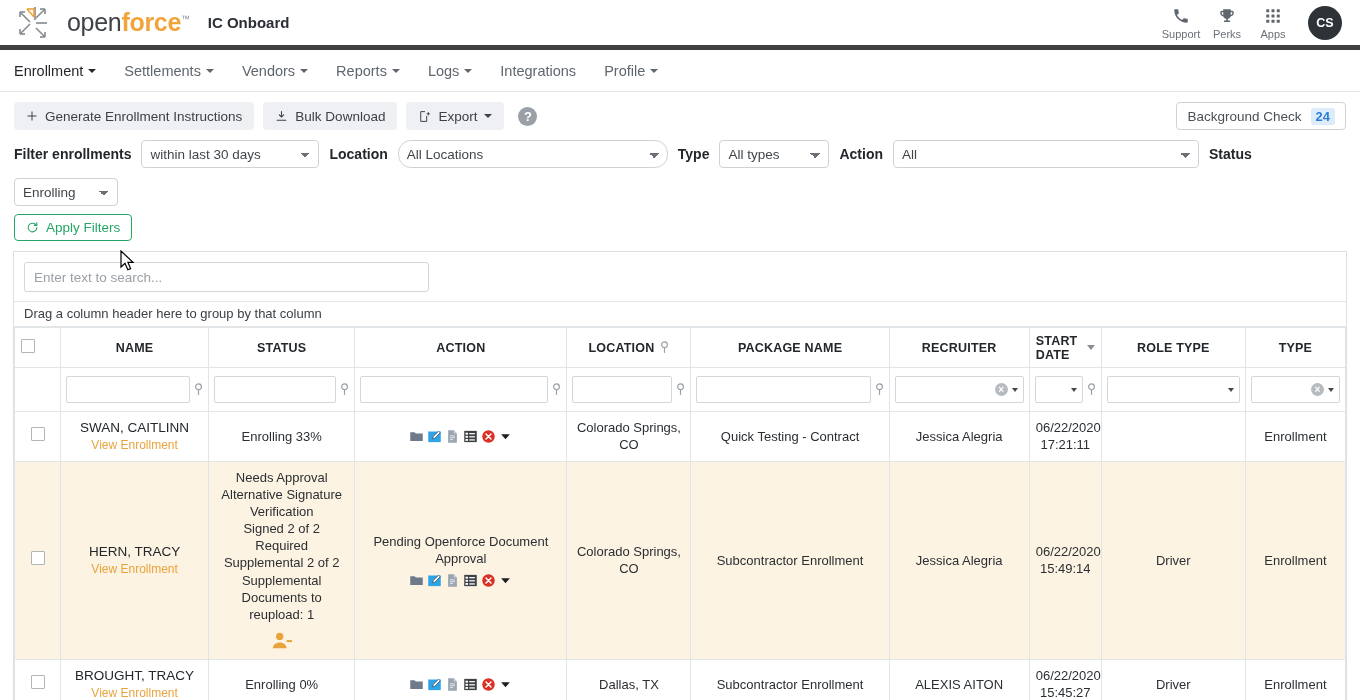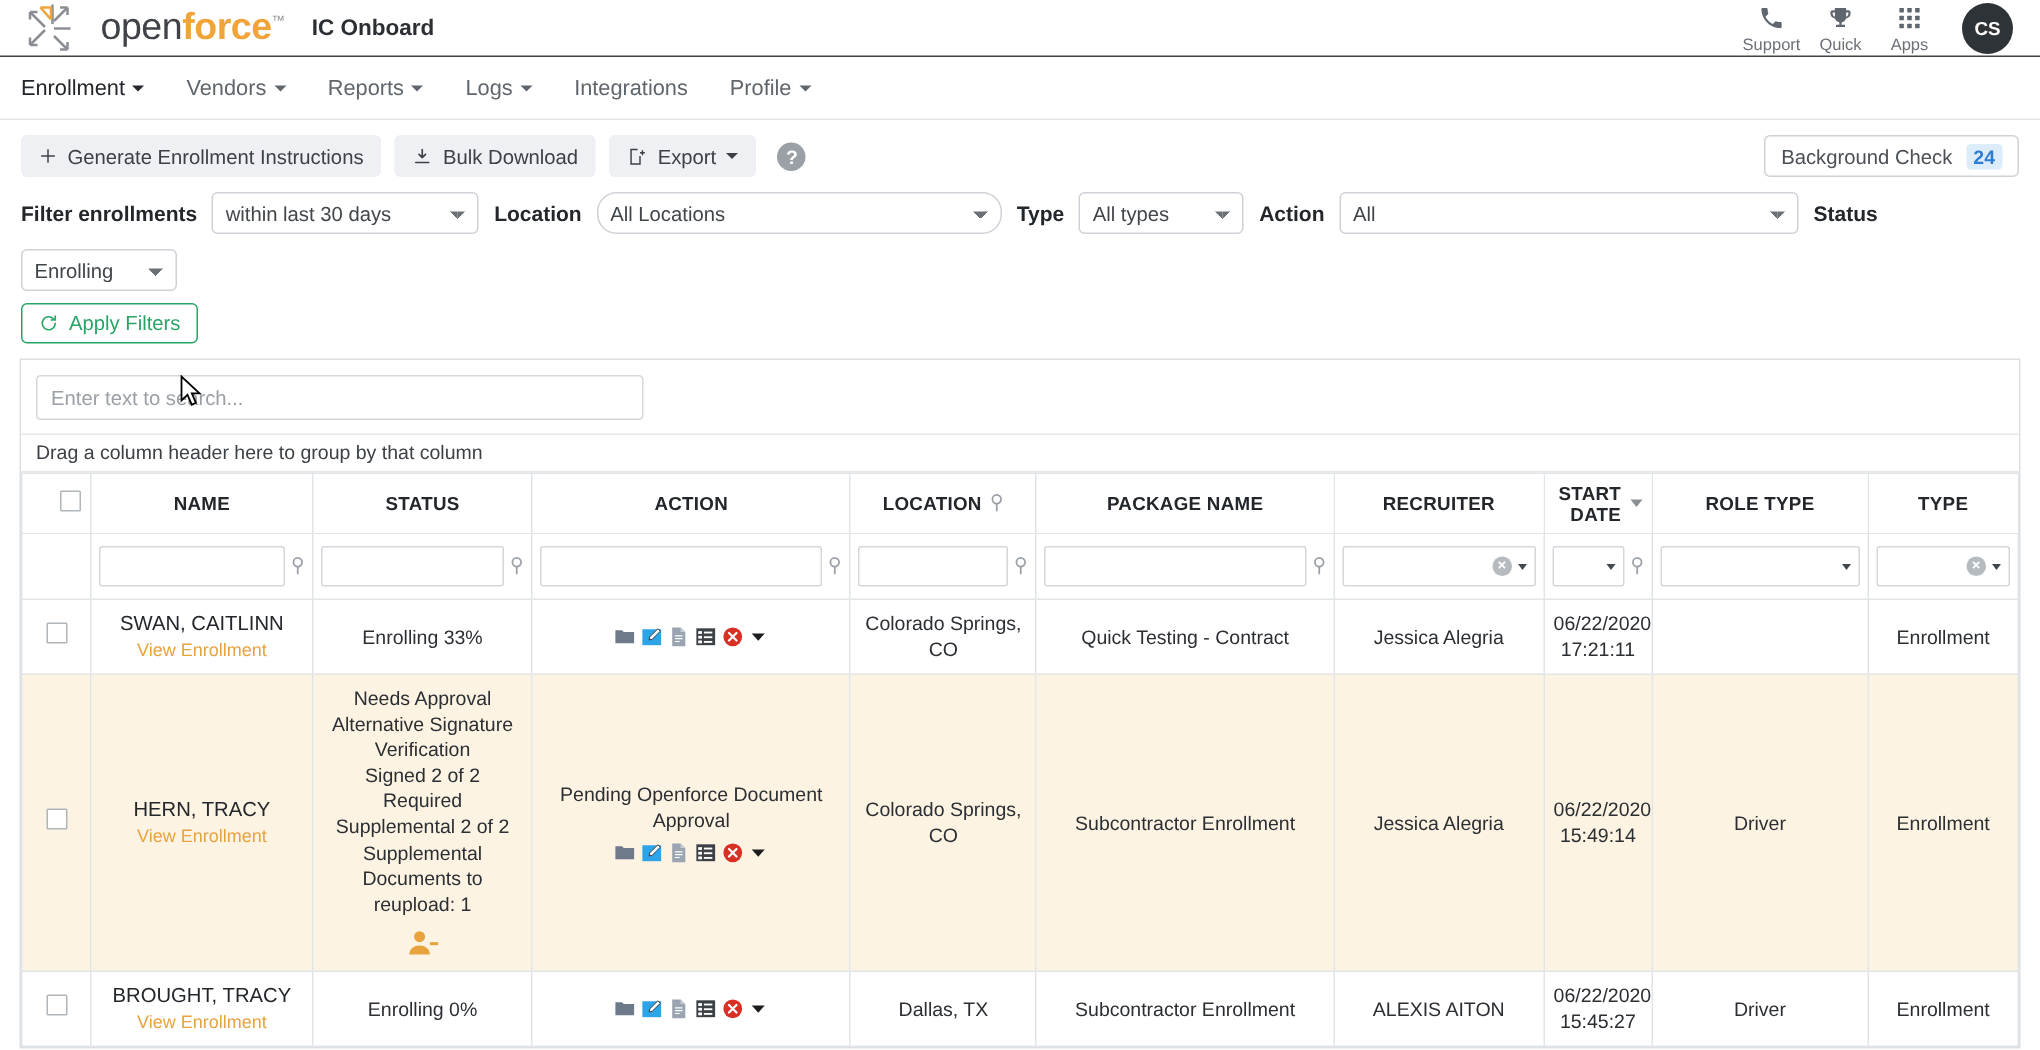--- a/index.html
+++ b/index.html
@@ -7,26 +7,26 @@
     margin: 0; padding: 0;
     width: 1360px; height: 700px;
     overflow: hidden;
     background: #ffffff;
     font-family: "Liberation Sans", sans-serif;
     color: #2b2f33;
   }
 
   
   .header {
-    height: 38px;
+    height: 50px;
     display: flex;
     align-items: center;
     padding: 0 18px 0 14px;
     background: #fff;
-    border-bottom: 1px solid #404040;
+    border-bottom: 5px solid #404040;
   }
   .logo-wrap { display: flex; align-items: center; gap: 7px; }
   .logo-mark { width: 46px; height: 40px; }
   .logo-word { font-size: 25px; letter-spacing: -0.3px; line-height: 1; }
   .logo-word .open { color: #3f4247; font-weight: 400; }
   .logo-word .force { color: #f0a43a; font-weight: bold; }
   .logo-word .tm { font-size: 9px; color: #8b8f95; vertical-align: super; }
   .app-title {
     font-size: 15px; font-weight: bold; color: #2b2f33;
     margin-left: 18px;
@@ -197,21 +197,21 @@
     font-size: 13px;
     color: #2b2f33;
   }
   table.grid th {
     font-size: 12.5px;
     font-weight: bold;
     color: #23272b;
     letter-spacing: 0.2px;
     height: 40px;
     padding: 4px 6px;
-    text-align: right;
+    text-align: left;
     vertical-align: middle;
     background: #fff;
     position: relative;
   }
   th .th-inner { display: flex; align-items: center; justify-content: center; gap: 6px; }
   .filter-pin { width: 9px; height: 13px; flex: none; }
   .sort-caret {
     width: 0; height: 0;
     border-left: 4px solid transparent;
     border-right: 4px solid transparent;
@@ -351,21 +351,21 @@
           </svg>
       </span>
       <span class="lbl">Support</span>
     </div>
     <div class="hdr-item">
       <span class="ic">
         <svg width="18" height="18" viewBox="0 0 24 24" fill="#5f666d">
             <path d="M19 5h-2V3H7v2H5a2 2 0 00-2 2v1c0 2.2 1.6 4 3.7 4.3A6 6 0 0011 15.9V18H8v2h8v-2h-3v-2.1a6 6 0 004.3-3.6C19.4 12 21 10.2 21 8V7a2 2 0 00-2-2zM5 8V7h2v3.8C5.8 10.4 5 9.3 5 8zm14 0c0 1.3-.8 2.4-2 2.8V7h2v1z"></path>
           </svg>
       </span>
-      <span class="lbl">Quick</span>
+      <span class="lbl">Perks</span>
     </div>
     <div class="hdr-item">
       <span class="ic">
         <svg width="18" height="18" viewBox="0 0 24 24" fill="#5f666d">
             <g>
               <rect x="3" y="3" width="4" height="4" rx="0.5"></rect>
               <rect x="10" y="3" width="4" height="4" rx="0.5"></rect>
               <rect x="17" y="3" width="4" height="4" rx="0.5"></rect>
               <rect x="3" y="10" width="4" height="4" rx="0.5"></rect>
               <rect x="10" y="10" width="4" height="4" rx="0.5"></rect>
@@ -378,20 +378,24 @@
       </span>
       <span class="lbl">Apps</span>
     </div>
     <div class="avatar">CS</div>
   </div>
 </div>
 
 <div class="navbar">
   <div class="nav-item active">
     <span>Enrollment</span>
+    <span class="caret"></span>
+  </div>
+  <div class="nav-item">
+    <span>Settlements</span>
     <span class="caret"></span>
   </div>
   <div class="nav-item">
     <span>Vendors</span>
     <span class="caret"></span>
   </div>
   <div class="nav-item">
     <span>Reports</span>
     <span class="caret"></span>
   </div>

